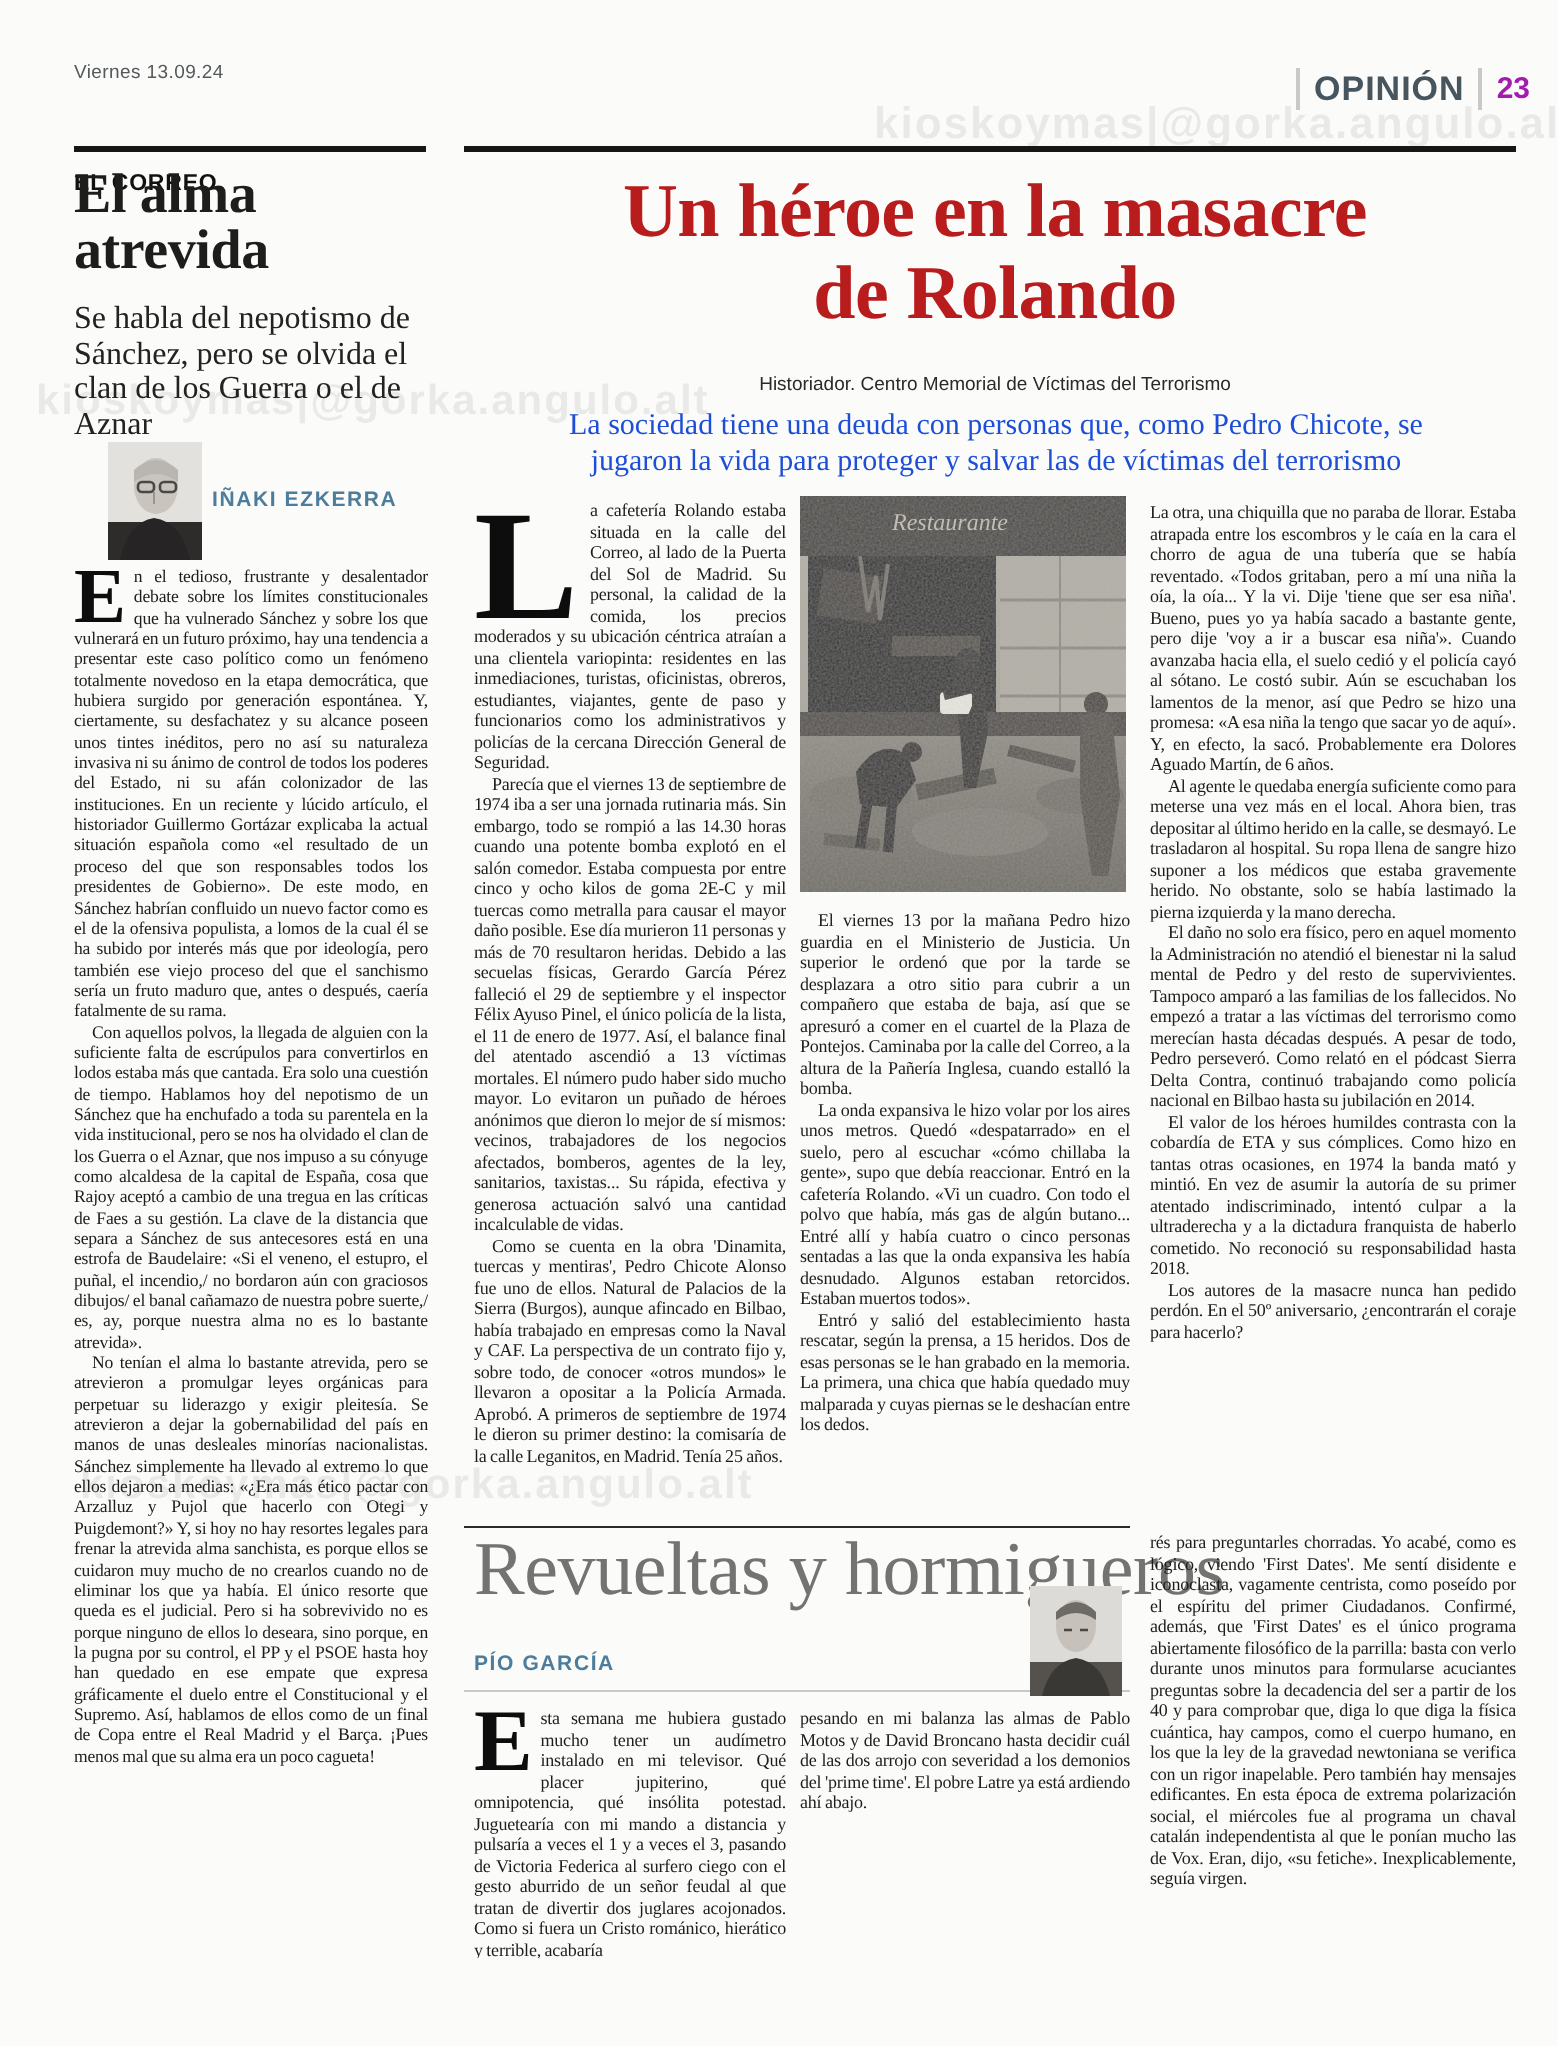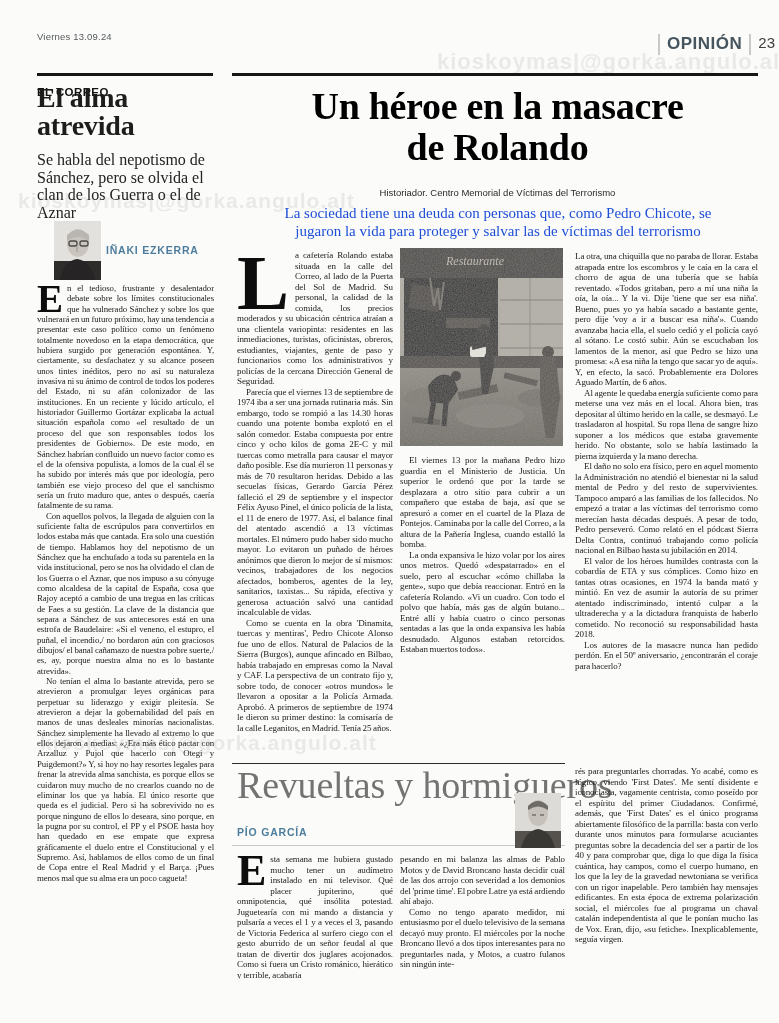--- a/index.html
+++ b/index.html
@@ -2,39 +2,39 @@
 <html lang="es"><head>
 <meta charset="utf-8">
 <style>
   html,body{margin:0;padding:0;background:#888;}
   #page{position:relative;width:779px;height:1023px;background:#fbfbf9;overflow:hidden;
         font-family:"Liberation Serif","DejaVu Serif",serif;color:#1c1c1c;padding-left:10px;}
   .abs{position:absolute;}
   
   .hdr-date{left:37px;top:31px;font-family:"Liberation Sans",sans-serif;font-size:9.5px;color:#55595c;letter-spacing:.2px;}
   .hdr-masthead{left:37px;top:43px;font-family:"Liberation Sans",sans-serif;font-size:11.5px;font-weight:bold;color:#111;letter-spacing:.4px;margin-top:43px;}
-  .hdr-right{top:34px;right:14px;display:flex;gap:7px;}
+  .hdr-right{top:34px;right:24px;display:flex;align-items:center;gap:7px;}
   .vbar{width:2px;height:21px;background:#c9c9c7;}
   .section-label{font-family:"Liberation Sans",sans-serif;font-size:17px;font-weight:bold;color:#47555e;letter-spacing:.5px;}
-  .page-num{font-family:"Liberation Sans",sans-serif;font-size:15px;font-weight:normal;color:#404040;}
+  .page-num{font-family:"Liberation Sans",sans-serif;font-size:15px;font-weight:bold;color:#a21caf;}
   .rule{background:#161616;}
   .watermark{font-family:"Liberation Sans",sans-serif;font-weight:bold;color:rgba(60,60,60,.09);font-size:22px;letter-spacing:1px;white-space:nowrap;pointer-events:none;}
   
   .la-title{left:37px;top:84px;width:165px;font-size:28px;line-height:28px;font-weight:bold;color:#1d1d1b;letter-spacing:-.2px;}
   .la-deck{left:37px;top:151px;width:182px;font-size:16px;line-height:17.5px;color:#222;}
   .la-byline{left:106px;top:244px;font-family:"Liberation Sans",sans-serif;font-size:10.5px;font-weight:bold;color:#4d7d9c;letter-spacing:.8px;}
   .bodycol{text-align:justify;font-size:9px;line-height:10.5px;letter-spacing:-.1px;word-spacing:-.4px;overflow:hidden;hyphens:auto;}
   .bodycol p{margin:0;}
   .bodycol p.ind{text-indent:9px;}
   .la-body{left:37px;top:283px;width:177px;height:695px;font-size:8.8px;line-height:10.35px;}
   .dropcap{float:left;font-weight:bold;color:#0d0d0d;}
   .dc3{font-size:39px;line-height:30px;margin:1px 4px 0 0;}
   .dc5{font-size:78px;line-height:59px;margin:3px 6px 0 0;}
   
-  .ma-title{left:237px;top:86px;width:521px;text-align:center;font-size:38px;line-height:41px;font-weight:bold;color:#000000;letter-spacing:-.3px;}
+  .ma-title{left:237px;top:86px;width:521px;text-align:center;font-size:38px;line-height:41px;font-weight:bold;color:#b91c1c;letter-spacing:-.3px;}
   .ma-byline{left:237px;top:173px;width:521px;text-align:center;font-family:"Liberation Sans",sans-serif;font-size:11px;font-weight:bold;color:#4d7d9c;letter-spacing:1px;}
   .ma-role{left:237px;top:187px;width:521px;text-align:center;font-family:"Liberation Sans",sans-serif;font-size:9.5px;color:#2a2a2a;}
   .ma-lede{left:262px;top:204px;width:472px;text-align:center;font-size:15px;line-height:18px;color:#1d4ed8;}
   .ma-col1{left:237px;top:250px;width:156px;height:488px;}
   .ma-col2{left:400px;top:455px;width:165px;height:297px;}
   .ma-col3{left:575px;top:251px;width:183px;height:500px;}
   .ma-photo{left:400px;top:248px;width:163px;height:198px;}
   
   .ba-rule{left:232px;top:763px;width:333px;height:1px;background:#2a2a2a;}
   .ba-title{left:237px;top:768px;font-size:38px;line-height:34px;font-weight:normal;color:#737373;letter-spacing:-.2px;}
@@ -154,20 +154,21 @@
 
   <div class="abs bodycol ma-col1">
     <p><span class="dropcap dc5">L</span><span>a cafetería Rolando estaba situada en la calle del Correo, al lado de la Puerta del Sol de Madrid. Su personal, la calidad de la comida, los precios moderados y su ubicación céntrica atraían a una clientela variopinta: residentes en las inmediaciones, turistas, oficinistas, obreros, estudiantes, viajantes, gente de paso y funcionarios como los administrativos y policías de la cercana Dirección General de Seguridad.</span></p>
     <p class="ind">Parecía que el viernes 13 de septiembre de 1974 iba a ser una jornada rutinaria más. Sin embargo, todo se rompió a las 14.30 horas cuando una potente bomba explotó en el salón comedor. Estaba compuesta por entre cinco y ocho kilos de goma 2E-C y mil tuercas como metralla para causar el mayor daño posible. Ese día murieron 11 personas y más de 70 resultaron heridas. Debido a las secuelas físicas, Gerardo García Pérez falleció el 29 de septiembre y el inspector Félix Ayuso Pinel, el único policía de la lista, el 11 de enero de 1977. Así, el balance final del atentado ascendió a 13 víctimas mortales. El número pudo haber sido mucho mayor. Lo evitaron un puñado de héroes anónimos que dieron lo mejor de sí mismos: vecinos, trabajadores de los negocios afectados, bomberos, agentes de la ley, sanitarios, taxistas... Su rápida, efectiva y generosa actuación salvó una cantidad incalculable de vidas.</p>
     <p class="ind">Como se cuenta en la obra 'Dinamita, tuercas y mentiras', Pedro Chicote Alonso fue uno de ellos. Natural de Palacios de la Sierra (Burgos), aunque afincado en Bilbao, había trabajado en empresas como la Naval y CAF. La perspectiva de un contrato fijo y, sobre todo, de conocer «otros mundos» le llevaron a opositar a la Policía Armada. Aprobó. A primeros de septiembre de 1974 le dieron su primer destino: la comisaría de la calle Leganitos, en Madrid. Tenía 25 años.</p>
   </div>
 
   <div class="abs bodycol ma-col2">
     <p class="ind">El viernes 13 por la mañana Pedro hizo guardia en el Ministerio de Justicia. Un superior le ordenó que por la tarde se desplazara a otro sitio para cubrir a un compañero que estaba de baja, así que se apresuró a comer en el cuartel de la Plaza de Pontejos. Caminaba por la calle del Correo, a la altura de la Pañería Inglesa, cuando estalló la bomba.</p>
     <p class="ind">La onda expansiva le hizo volar por los aires unos metros. Quedó «despatarrado» en el suelo, pero al escuchar «cómo chillaba la gente», supo que debía reaccionar. Entró en la cafetería Rolando. «Vi un cuadro. Con todo el polvo que había, más gas de algún butano... Entré allí y había cuatro o cinco personas sentadas a las que la onda expansiva les había desnudado. Algunos estaban retorcidos. Estaban muertos todos».</p>
+    <p class="ind">Entró y salió del establecimiento hasta rescatar, según la prensa, a 15 heridos. Dos de esas personas se le han grabado en la memoria. La primera, una chica que había quedado muy malparada y cuyas piernas se le deshacían entre los dedos.</p>
   </div>
 
   <div class="abs bodycol ma-col3">
     <p>La otra, una chiquilla que no paraba de llorar. Estaba atrapada entre los escombros y le caía en la cara el chorro de agua de una tubería que se había reventado. «Todos gritaban, pero a mí una niña la oía, la oía... Y la vi. Dije 'tiene que ser esa niña'. Bueno, pues yo ya había sacado a bastante gente, pero dije 'voy a ir a buscar esa niña'». Cuando avanzaba hacia ella, el suelo cedió y el policía cayó al sótano. Le costó subir. Aún se escuchaban los lamentos de la menor, así que Pedro se hizo una promesa: «A esa niña la tengo que sacar yo de aquí». Y, en efecto, la sacó. Probablemente era Dolores Aguado Martín, de 6 años.</p>
     <p class="ind">Al agente le quedaba energía suficiente como para meterse una vez más en el local. Ahora bien, tras depositar al último herido en la calle, se desmayó. Le trasladaron al hospital. Su ropa llena de sangre hizo suponer a los médicos que estaba gravemente herido. No obstante, solo se había lastimado la pierna izquierda y la mano derecha.</p>
     <p class="ind">El daño no solo era físico, pero en aquel momento la Administración no atendió el bienestar ni la salud mental de Pedro y del resto de supervivientes. Tampoco amparó a las familias de los fallecidos. No empezó a tratar a las víctimas del terrorismo como merecían hasta décadas después. A pesar de todo, Pedro perseveró. Como relató en el pódcast Sierra Delta Contra, continuó trabajando como policía nacional en Bilbao hasta su jubilación en 2014.</p>
     <p class="ind">El valor de los héroes humildes contrasta con la cobardía de ETA y sus cómplices. Como hizo en tantas otras ocasiones, en 1974 la banda mató y mintió. En vez de asumir la autoría de su primer atentado indiscriminado, intentó culpar a la ultraderecha y a la dictadura franquista de haberlo cometido. No reconoció su responsabilidad hasta 2018.</p>
     <p class="ind">Los autores de la masacre nunca han pedido perdón. En el 50º aniversario, ¿encontrarán el coraje para hacerlo?</p>
   </div>
 
@@ -186,20 +187,19 @@
       <path d="M17 22 L21 22 M25 22 L29 22" stroke="#4a4846" stroke-width="1.2"></path>
     </svg>
   </div>
 
   <div class="abs bodycol ba-col1">
     <p><span class="dropcap dc3" style="font-size:44px;line-height:31px;">E</span><span>sta semana me hubiera gustado mucho tener un audímetro instalado en mi televisor. Qué placer jupiterino, qué omnipotencia, qué insólita potestad. Juguetearía con mi mando a distancia y pulsaría a veces el 1 y a veces el 3, pasando de Victoria Federica al surfero ciego con el gesto aburrido de un señor feudal al que tratan de divertir dos juglares acojonados. Como si fuera un Cristo románico, hierático y terrible, acabaría</span></p>
   </div>
 
   <div class="abs bodycol ba-col2">
     <p>pesando en mi balanza las almas de Pablo Motos y de David Broncano hasta decidir cuál de las dos arrojo con severidad a los demonios del 'prime time'. El pobre Latre ya está ardiendo ahí abajo.</p>
-    <p class="ind">Como no tengo aparato medidor, mi entusiasmo por el duelo televisivo de la semana decayó muy pronto. El miércoles por la noche Broncano llevó a dos tipos interesantes para no preguntarles nada, y Motos, a cuatro fulanos sin ningún inte-</p>
   </div>
 
   <div class="abs bodycol ba-col3">
     <p>rés para preguntarles chorradas. Yo acabé, como es lógico, viendo 'First Dates'. Me sentí disidente e iconoclasta, vagamente centrista, como poseído por el espíritu del primer Ciudadanos. Confirmé, además, que 'First Dates' es el único programa abiertamente filosófico de la parrilla: basta con verlo durante unos minutos para formularse acuciantes preguntas sobre la decadencia del ser a partir de los 40 y para comprobar que, diga lo que diga la física cuántica, hay campos, como el cuerpo humano, en los que la ley de la gravedad newtoniana se verifica con un rigor inapelable. Pero también hay mensajes edificantes. En esta época de extrema polarización social, el miércoles fue al programa un chaval catalán independentista al que le ponían mucho las de Vox. Eran, dijo, «su fetiche». Inexplicablemente, seguía virgen.</p>
   </div>
 
 </div>
 
 </body></html>

